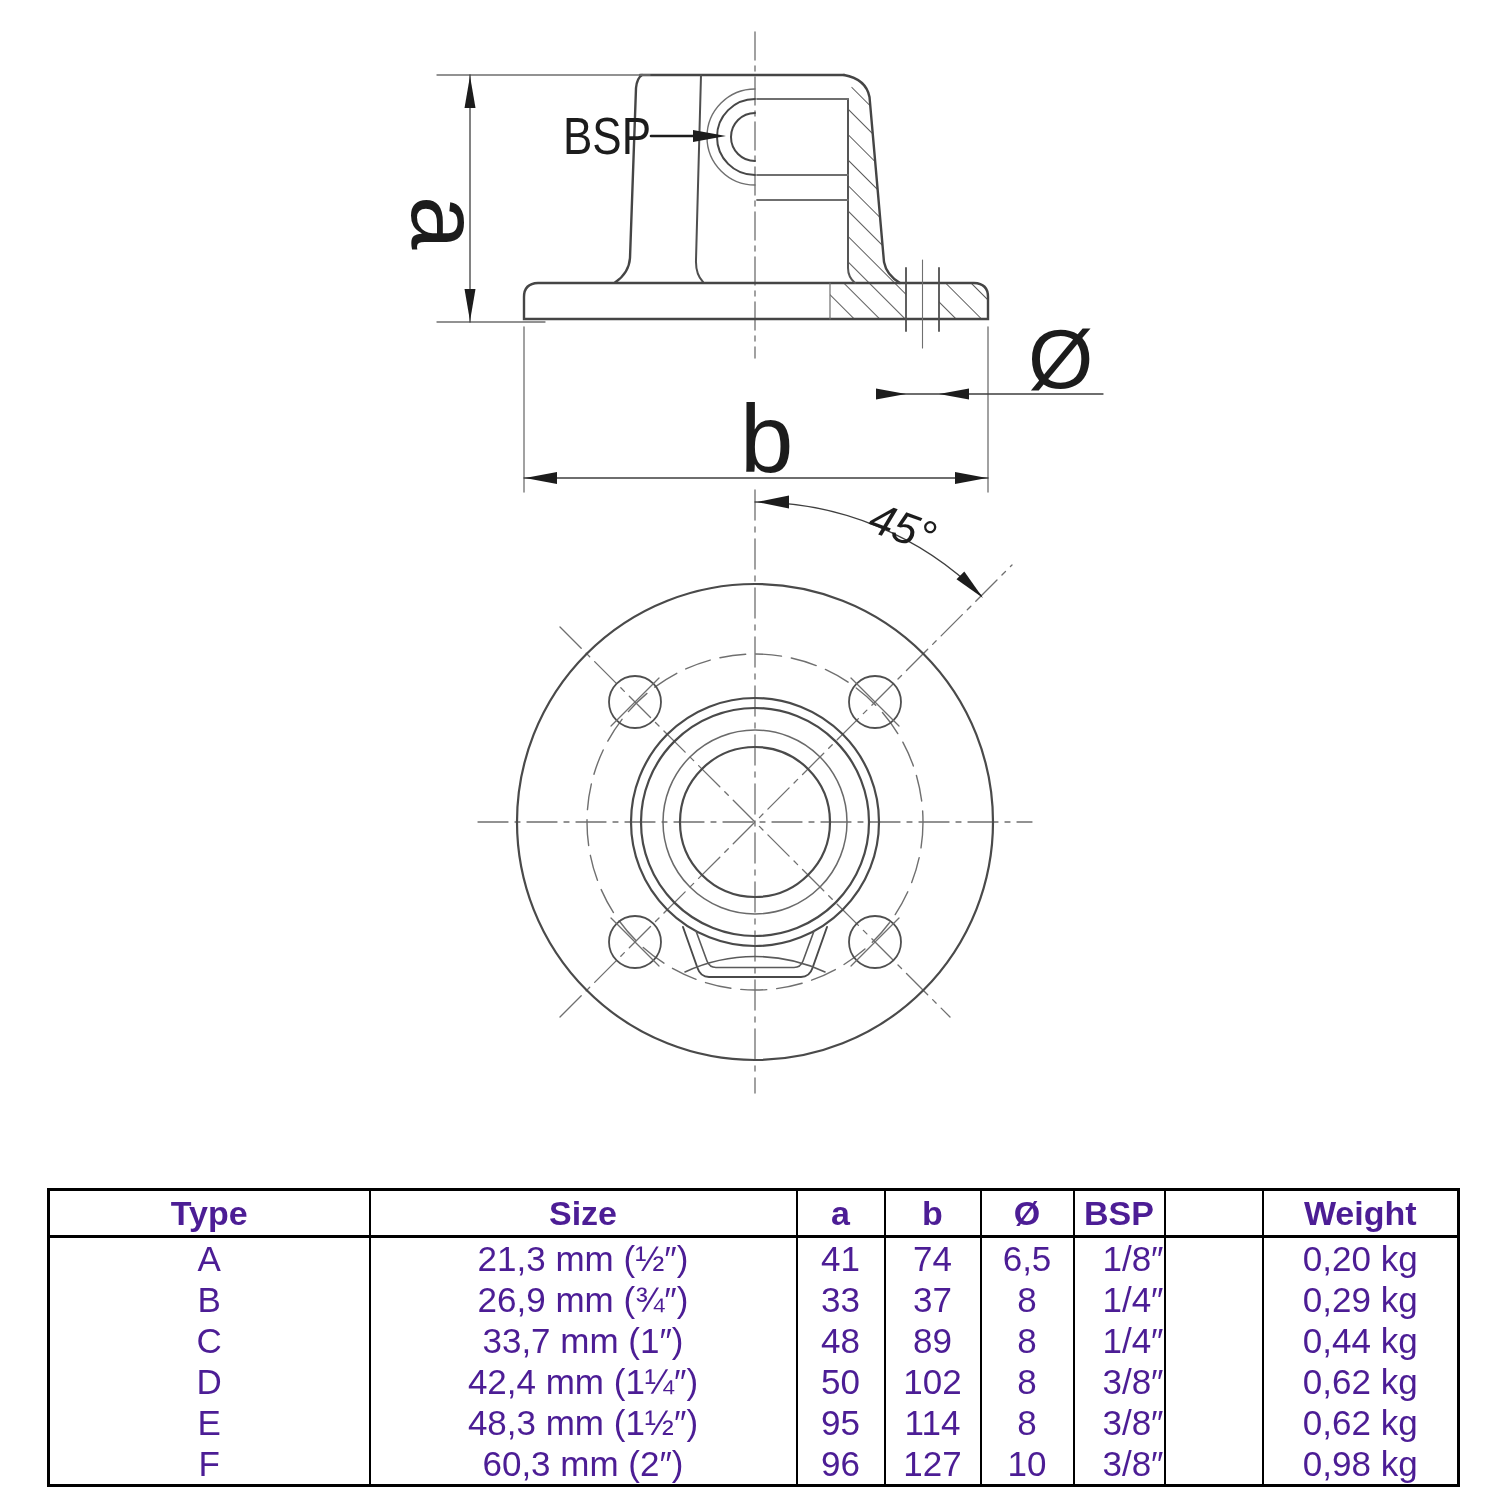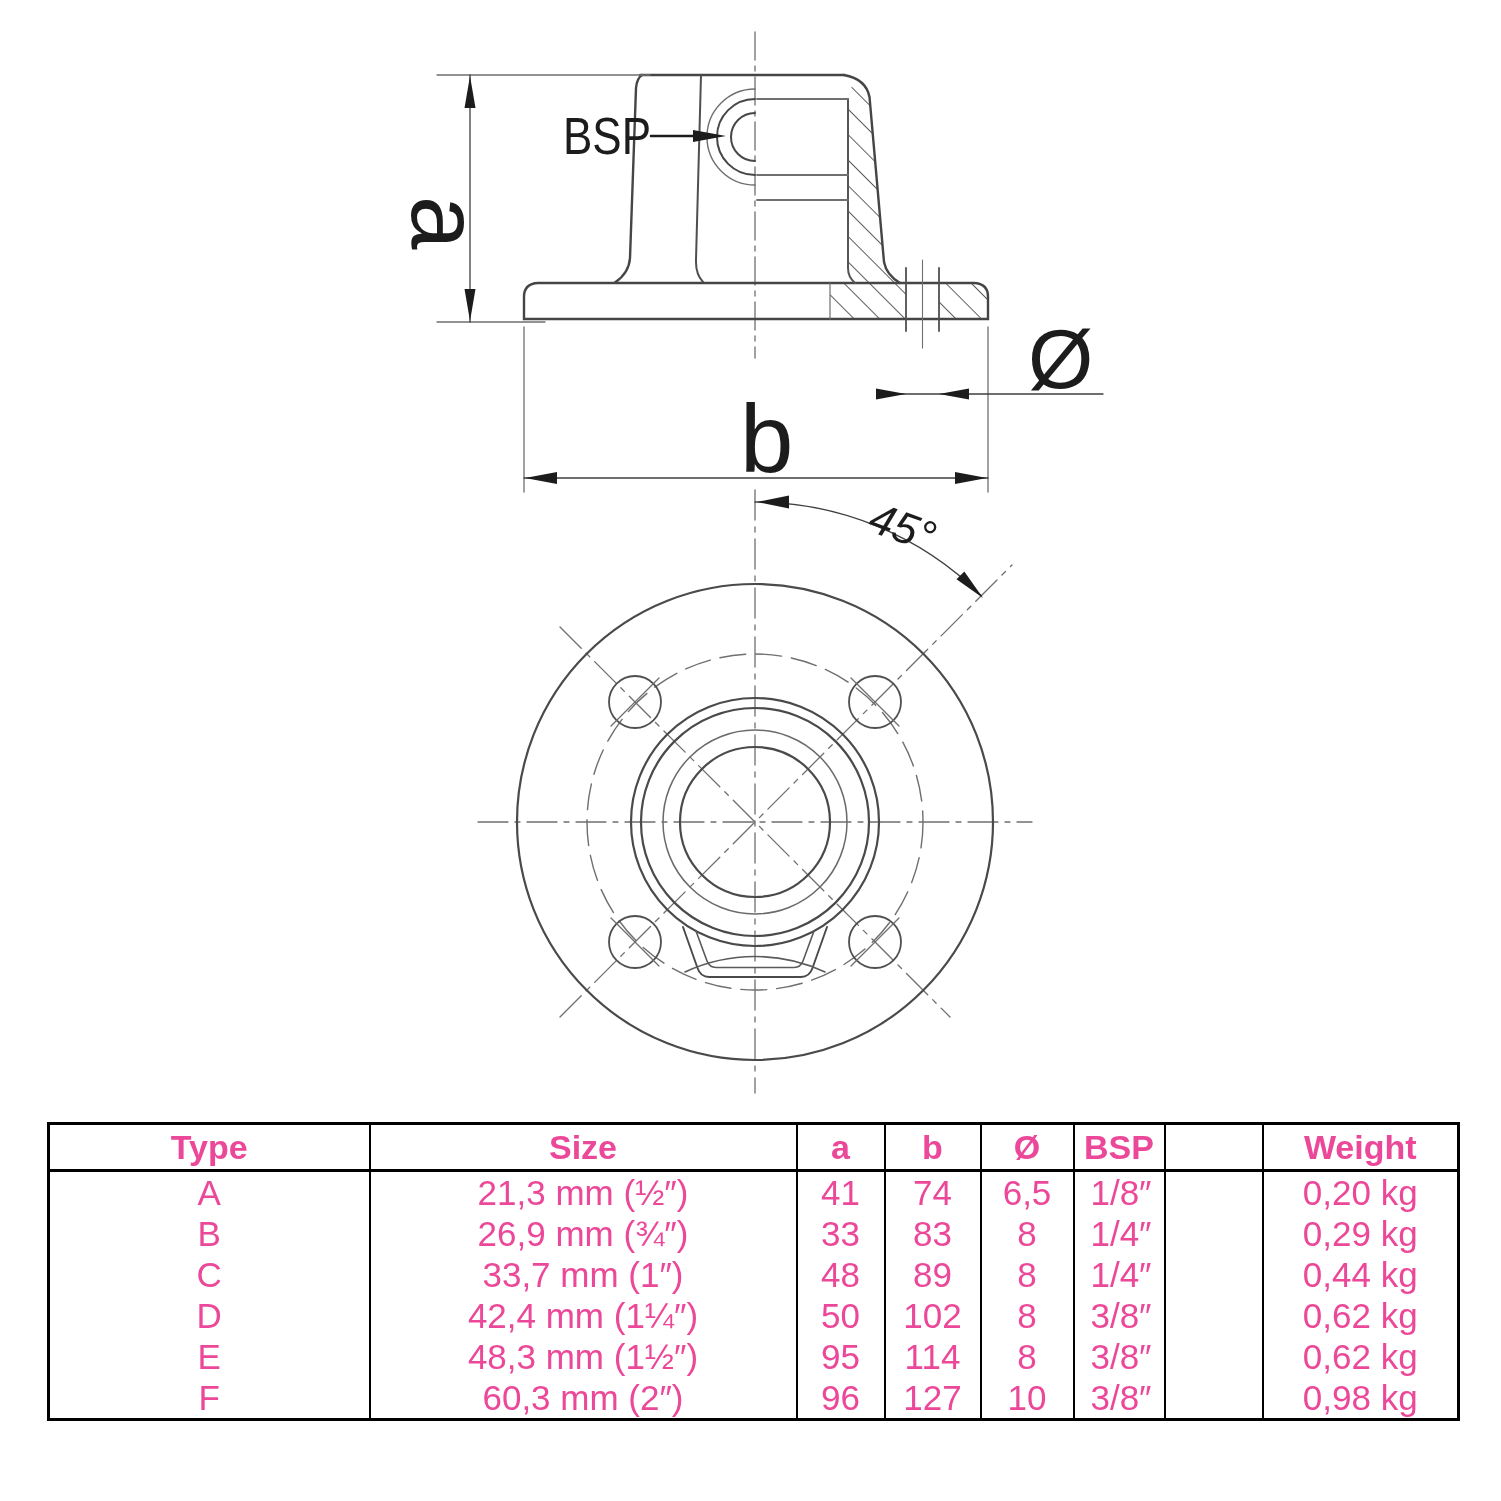--- a/index.html
+++ b/index.html
@@ -5,29 +5,29 @@
   html,body{margin:0;padding:0;background:#ffffff;}
   .canvas{position:relative;width:1501px;height:1501px;background:#ffffff;overflow:hidden;
           font-family:"Liberation Sans",sans-serif;}
   svg{position:absolute;left:0;top:0;}
   svg text{fill:#1c1c1c;font-family:"Liberation Sans",sans-serif;}
   .dimletter{font-size:96px;}
   .bsplabel{font-size:52px;}
   .dialabel{font-size:84px;}
   .anglelabel{font-size:44px;font-style:italic;}
 
-  table.spec{position:absolute;left:47px;top:1122px;width:1410px;border-collapse:collapse;
-             table-layout:fixed;color:#ec4899;}
+  table.spec{position:absolute;left:47px;top:1188px;width:1410px;border-collapse:collapse;
+             table-layout:fixed;color:#4c1d95;}
   table.spec, table.spec th, table.spec td{border:2px solid #000;}
   table.spec{border:3px solid #000;}
   table.spec thead th{border-bottom:3px solid #000;height:44px;font-size:34px;font-weight:bold;
                       text-align:center;padding:0;}
   table.spec td{height:48px;font-size:35px;font-weight:normal;text-align:center;padding:0;
                 border-top:none;border-bottom:none;white-space:nowrap;overflow:hidden;}
-  table.spec td.bsp-cell{text-align:center;padding-left:4px;}
+  table.spec td.bsp-cell{text-align:right;padding-left:4px;}
   table.spec tbody tr td{line-height:41px;height:41px;}
 </style>
 </head>
 <body>
 
 <div class="canvas">
 
 <svg width="1501" height="1501" viewBox="0 0 1501 1501">
   <defs>
     <pattern id="hatch" width="18" height="18" patternUnits="userSpaceOnUse" patternTransform="rotate(-45)">
@@ -152,21 +152,21 @@
     <td>6,5</td>
     <td class="bsp-cell">1/8″</td>
     <td></td>
     <td>0,20 kg</td>
   </tr>
 
   <tr>
     <td>B</td>
     <td>26,9 mm (¾″)</td>
     <td>33</td>
-    <td>83</td>
+    <td>37</td>
     <td>8</td>
     <td class="bsp-cell">1/4″</td>
     <td></td>
     <td>0,29 kg</td>
   </tr>
 
   <tr>
     <td>C</td>
     <td>33,7 mm (1″)</td>
     <td>48</td>

